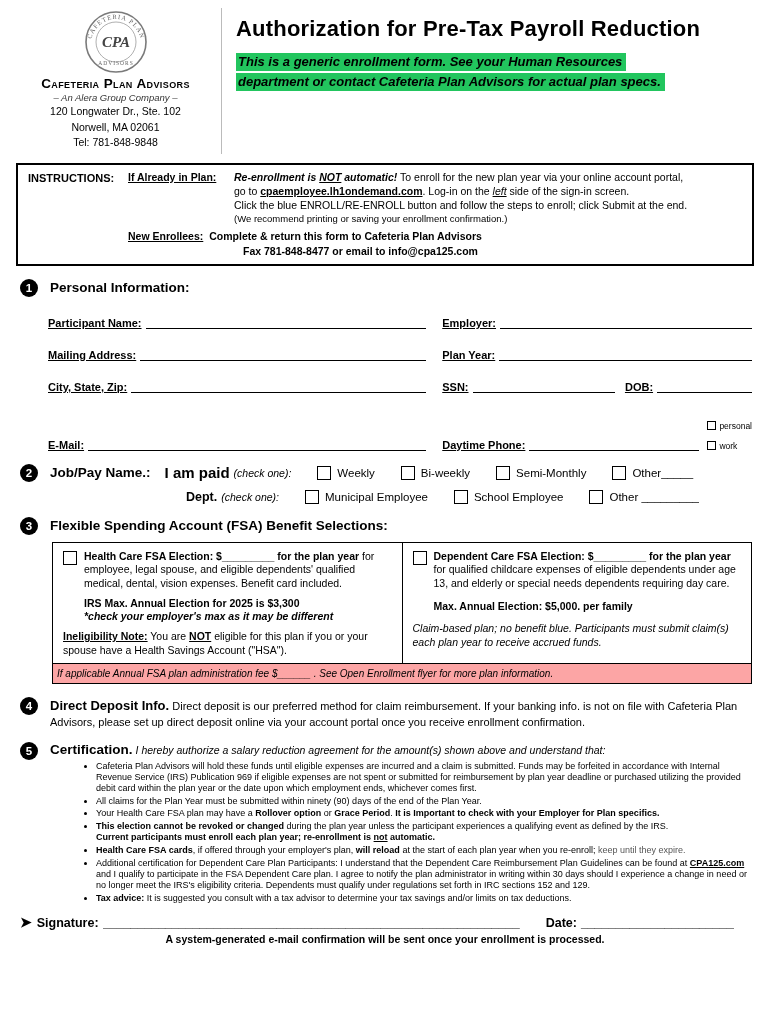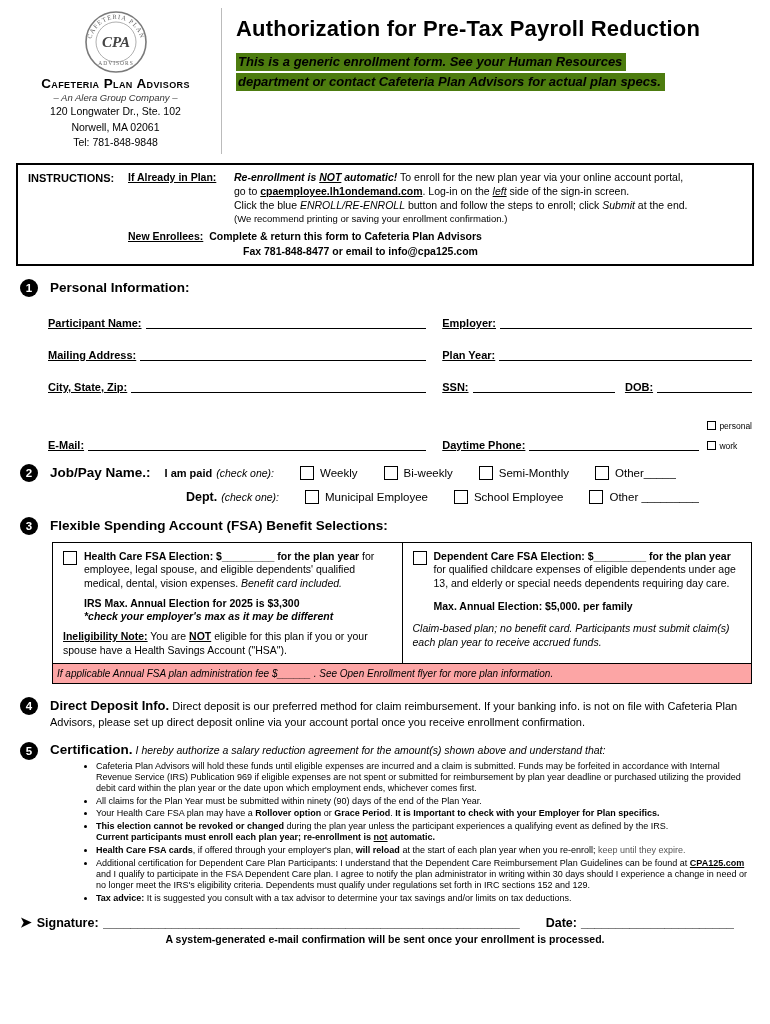--- a/index.html
+++ b/index.html
@@ -10,32 +10,32 @@
   
   .header { display:flex; align-items:stretch; }
   .header-left { width:205px; text-align:center; padding:2px 6px 4px 0; }
   .header-right { flex:1; padding-left:14px; border-left:1px solid #bbb; }
   .logo-wrap { display:flex; justify-content:center; }
   .company-name { font-weight:bold; font-variant:small-caps; font-size:13.5px; letter-spacing:.4px; margin-top:2px; }
   .tagline { font-style:italic; font-size:9.5px; color:#333; margin-top:1px; }
   .addr { font-size:10.5px; margin-top:2px; line-height:1.3; }
   .doc-title { font-size:22px; font-weight:bold; margin-top:8px; letter-spacing:.2px; }
   .notice { margin-top:10px; font-weight:bold; font-style:italic; font-size:13px; line-height:1.55; }
-  .notice .hl { background:#4d7c0f; padding:1px 4px 2px 2px; }
+  .notice .hl { background:#22c55e; padding:1px 4px 2px 2px; }
 
   
   .instructions { border:2px solid #000; margin-top:9px; padding:6px 8px 5px 10px; font-size:10.5px; line-height:1.32; }
   .ins-row { display:flex; }
   .ins-label { font-weight:bold; width:100px; flex:none; font-size:11px; }
   .ins-sub { font-weight:bold; text-decoration:underline; width:106px; flex:none; }
   .ins-text { flex:1; }
   .bi { font-weight:bold; font-style:italic; }
   .biu { font-weight:bold; font-style:italic; text-decoration:underline; }
   .bu { font-weight:bold; text-decoration:underline; }
-  .it { font-style:italic; }
+  .it { }
   .iu { font-style:italic; text-decoration:underline; }
   .b { font-weight:bold; }
   .small-note { font-size:9.5px; }
   .ins-row2 { display:flex; margin-top:5px; font-weight:bold; }
   .ins-spacer { width:100px; flex:none; }
   .new-label { text-decoration:underline; margin-right:6px; white-space:nowrap; }
   .fax-line { font-weight:bold; margin-left:215px; margin-top:1px; }
 
   
   .section { margin-top:13px; }
@@ -52,21 +52,21 @@
   .fline { flex:1; border-bottom:1px solid #000; height:12px; margin-left:4px; min-width:18px; }
   .fline.ssn { flex:1.5; }
   .dob-label { margin-left:10px; }
   .cb-stack { display:flex; flex-direction:column; gap:2px; margin-left:8px; font-size:8.5px; }
   .cb-row { display:flex; align-items:center; gap:3px;margin-top:8px; }
   .cb-sm { width:9px; height:9px; border:1px solid #000; flex:none; background:#fff; }
 
   
   .s2-row { display:flex; align-items:center; padding-left:4px; }
   .s2-row2 { margin-top:8px; margin-left:166px; }
-  .paid-label { font-weight:bold; font-size:11px; margin-left:14px; }
+  .paid-label { font-weight:bold; font-size:15px; margin-left:14px; }
   .hint { font-style:italic; font-size:10.5px; margin-left:4px; }
   .cb { width:14px; height:14px; border:1.4px solid #000; flex:none; background:#fff; }
   .opt { display:flex; align-items:center; margin-left:26px; font-size:11.5px; }
   .opt .cb { margin-right:6px; }
 
   
   .fsa-box { border:1.5px solid #000; margin:7px 2px 0 36px; display:flex; flex-wrap:wrap; font-size:10.5px; line-height:1.3; }
   .fsa-col { flex:1 1 0; padding:7px 10px 6px 10px; }
   .fsa-col.right { border-left:1.5px solid #000; }
   .fsa-first { display:flex; }
@@ -283,21 +283,21 @@
         </div>
       </div>
       <div class="fsa-col right">
         <div class="fsa-first">
           <span class="cb"></span>
           <div>
             <span class="b">Dependent Care FSA Election:  $_________ for the plan year</span><span> for qualified childcare expenses of eligible dependents under age 13, and elderly or special needs dependents requiring day care.</span>
             <div class="fsa-sub" style="margin-top:9px;">Max. Annual Election:  $5,000. per family</div>
           </div>
         </div>
-        <div class="dep-note">Claim-based plan; no benefit card. Participants must submit claim(s) each plan year to receive accrued funds.</div>
+        <div class="dep-note">Claim-based plan; no benefit blue. Participants must submit claim(s) each plan year to receive accrued funds.</div>
       </div>
       <div class="fsa-footer">If applicable Annual FSA plan administration fee $______ .  See Open Enrollment flyer for more plan information.</div>
     </div>
   </div>
 
   <div class="section s4">
     <div class="num">4</div>
     <div class="s4-text">
       <span class="s4-title">Direct Deposit Info.</span><span>  Direct deposit is our preferred method for claim reimbursement.  If your banking info. is not on file with Cafeteria Plan Advisors, please set up direct deposit online via your account portal once you receive enrollment confirmation.</span>
     </div>

